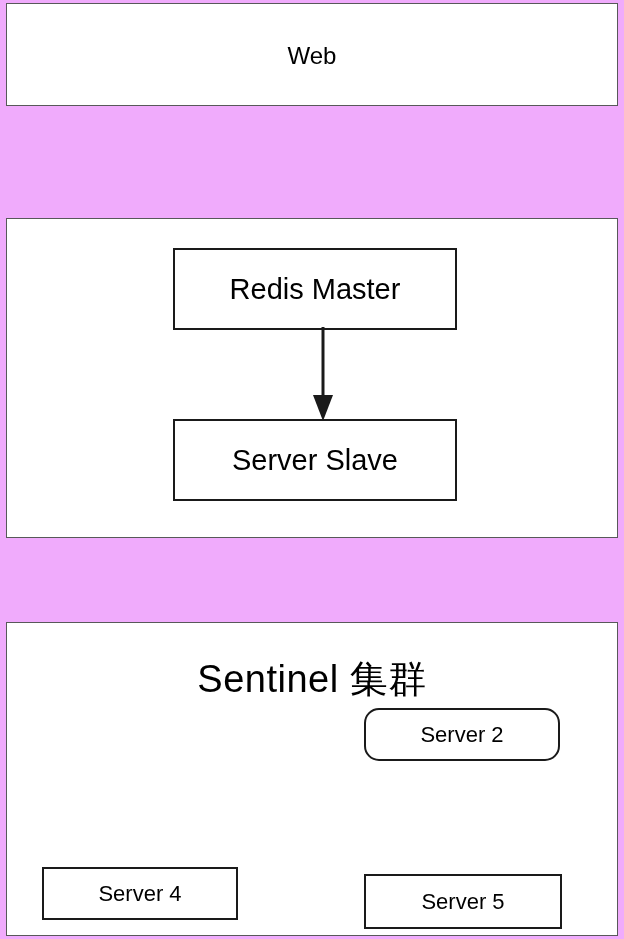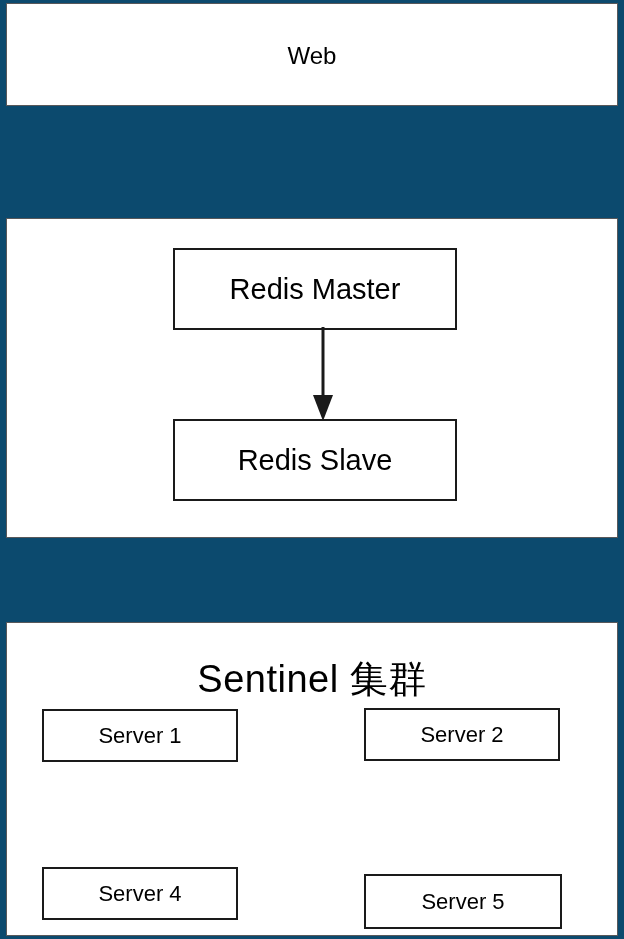--- a/index.html
+++ b/index.html
@@ -4,21 +4,21 @@
 <style>
   html, body {
     margin: 0;
     padding: 0;
     background: #000000;
   }
   #canvas {
     position: relative;
     width: 624px;
     height: 939px;
-    background: #0c4a6e;
+    background: #f0abfc;
     overflow: hidden;
     font-family: "Liberation Sans", "DejaVu Sans", sans-serif;
   }
   .panel {
     position: absolute;
     background: #ffffff;
     border: 1px solid #58585a;
     box-sizing: border-box;
   }
   #panel-web {
@@ -93,21 +93,21 @@
     align-items: center;
     justify-content: center;
     color: #000000;
   }
   .server-label {
     font-size: 22px;
     line-height: 25px;
     white-space: nowrap;
   }
   #box-server-1 { left: 35px;  top: 86px;  width: 196px; height: 53px; }
-  #box-server-2 { left: 357px; top: 85px;  width: 196px; height: 53px; }
+  #box-server-2 { left: 357px; top: 85px;  width: 196px; height: 53px; border-radius: 15px; }
   #box-server-3 { left: 193px; top: 169px; width: 194px; height: 52px; }
   #box-server-4 { left: 35px;  top: 244px; width: 196px; height: 53px; }
   #box-server-5 { left: 357px; top: 251px; width: 198px; height: 55px; }
   #arrow-master-to-slave {
     position: absolute;
     left: 296px;
     top: 108px;
     width: 40px;
     height: 96px;
     overflow: visible;
@@ -127,32 +127,29 @@
     <div class="node-box" id="box-redis-master">
       <span class="node-label">Redis Master</span>
     </div>
 
     <svg id="arrow-master-to-slave" viewBox="0 0 40 96">
       <line x1="20" y1="0" x2="20" y2="78" stroke="#1a1a1a" stroke-width="3"></line>
       <polygon points="20,94 10,68 30,68" fill="#1a1a1a"></polygon>
     </svg>
 
     <div class="node-box" id="box-redis-slave">
-      <span class="node-label">Redis Slave</span>
+      <span class="node-label">Server Slave</span>
     </div>
 
   </div>
 
   <div class="panel" id="panel-sentinel">
 
     <div class="panel-title" id="sentinel-title">Sentinel 集群</div>
 
-    <div class="server-box" id="box-server-1">
-      <span class="server-label">Server 1</span>
-    </div>
 
     <div class="server-box" id="box-server-2">
       <span class="server-label">Server 2</span>
     </div>
 
 
     <div class="server-box" id="box-server-4">
       <span class="server-label">Server 4</span>
     </div>
 

